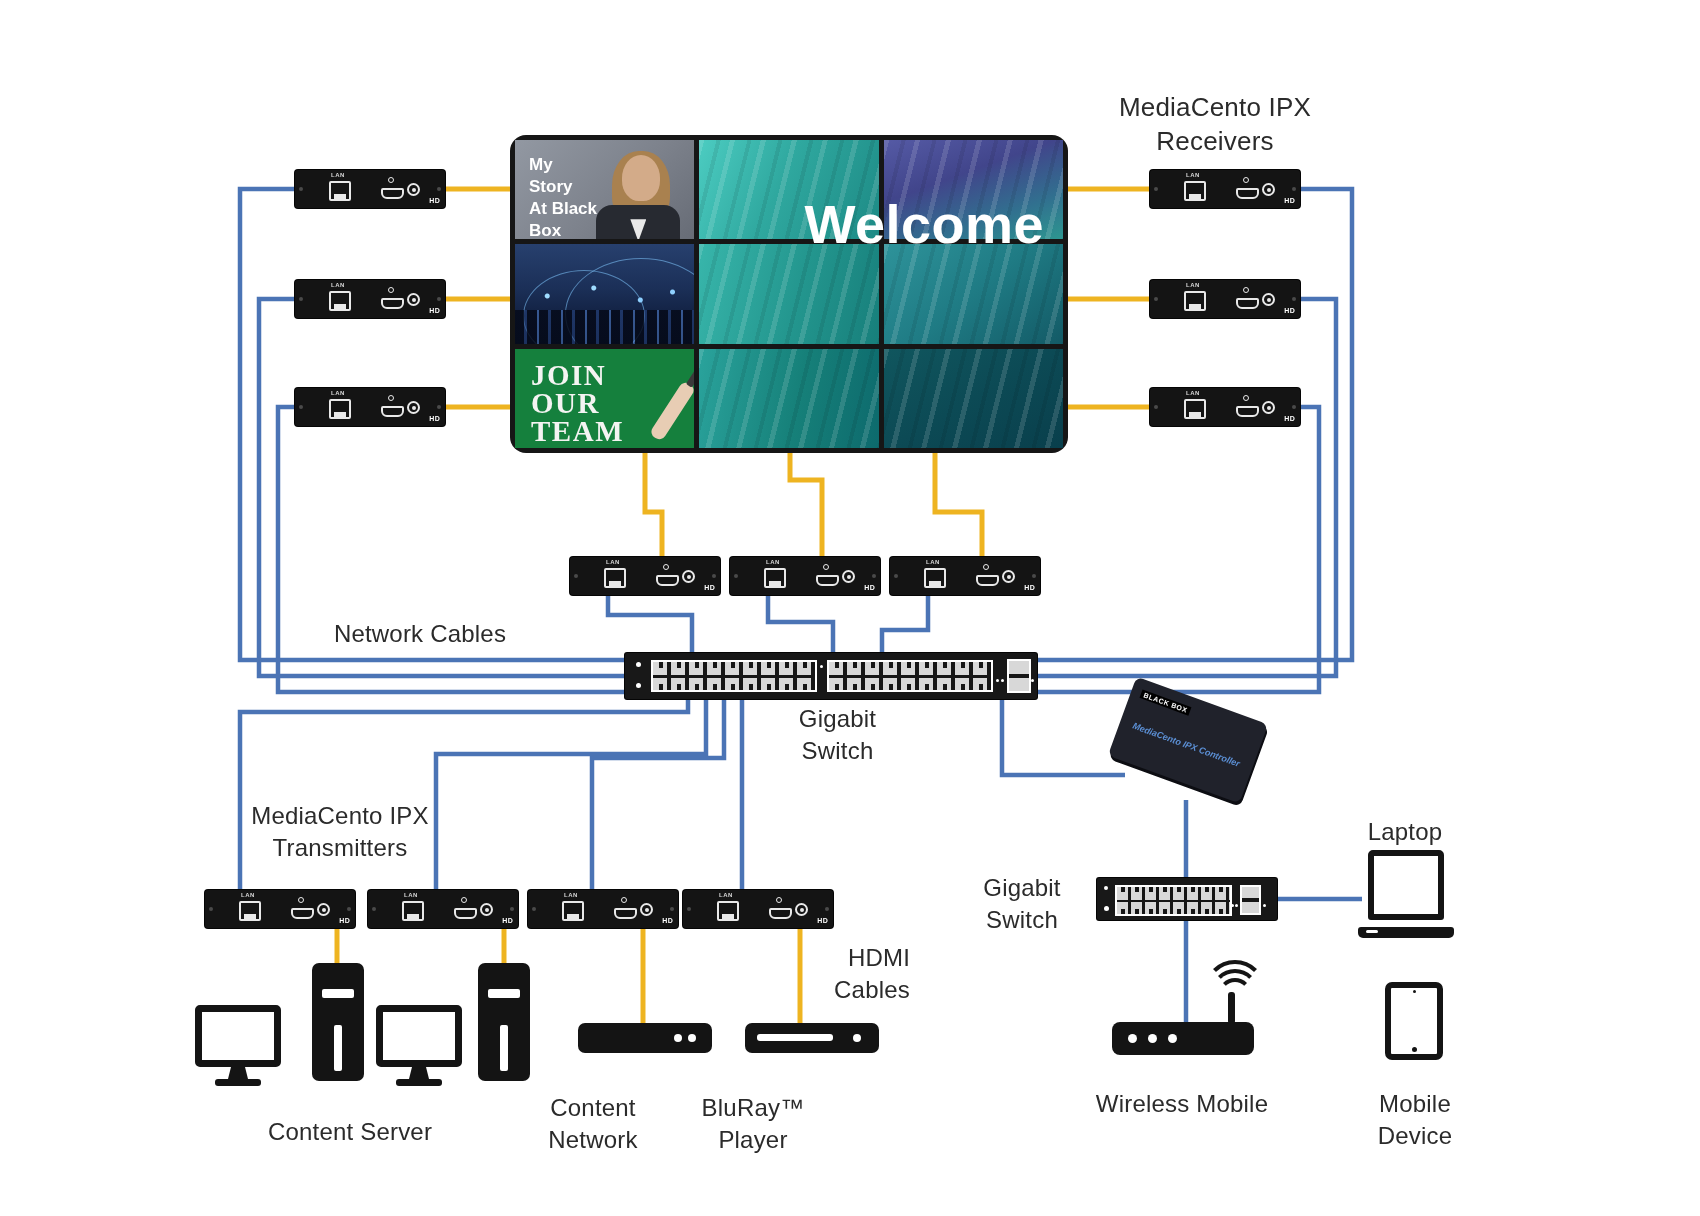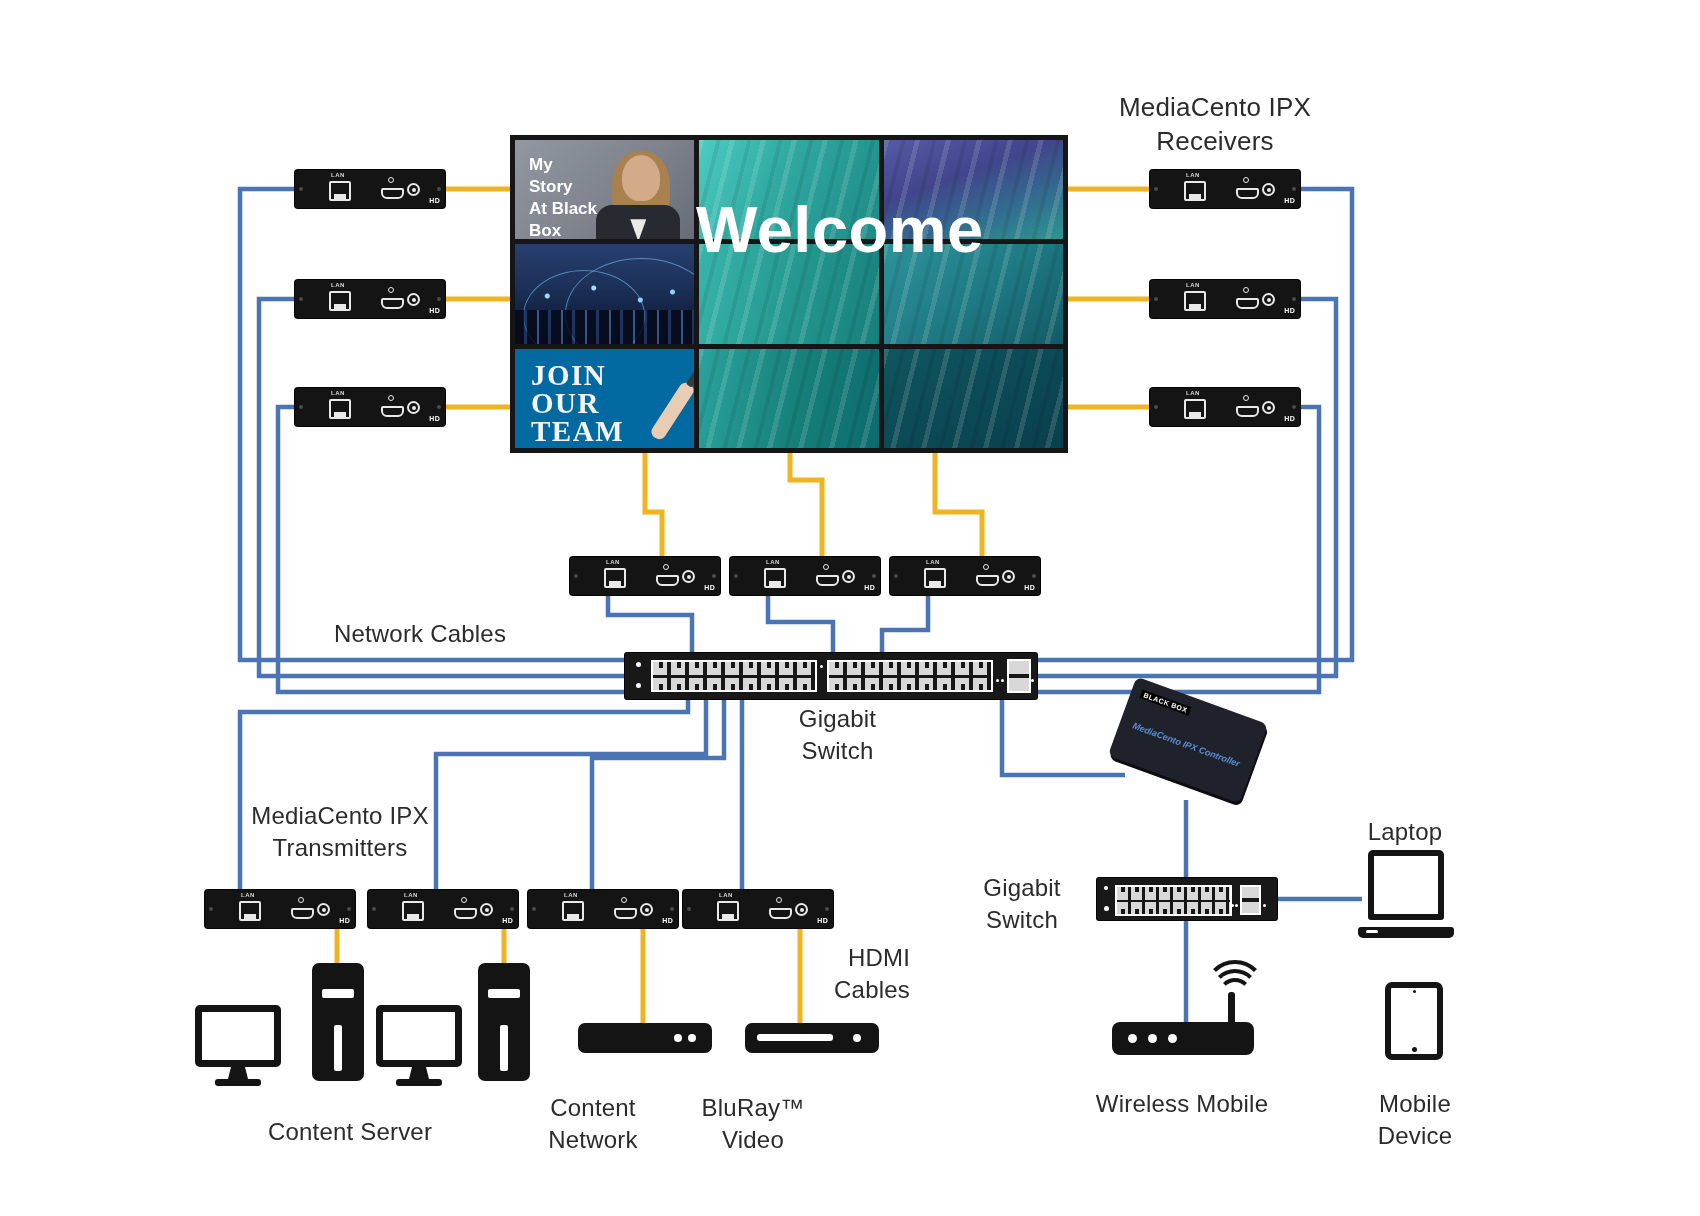--- a/index.html
+++ b/index.html
@@ -9,46 +9,46 @@
   }
   
   .lbl{position:absolute;white-space:pre-line;text-align:center;
        color:#2b2b2b;font-size:24px;line-height:1.32;font-weight:500;letter-spacing:.2px;}
   .lbl.title{font-size:27px;}
   
   #cables{position:absolute;left:0;top:0;pointer-events:none;}
   
   .wall{position:absolute;left:510px;top:135px;width:558px;height:318px;
         background:#161616;padding:5px;box-sizing:border-box;
-        display:grid;grid-template-columns:repeat(3,1fr);grid-template-rows:repeat(3,1fr);gap:5px;}
+        display:grid;grid-template-columns:repeat(3,1fr);grid-template-rows:repeat(3,1fr);gap:5px;border-radius:16px;}
   .tile{position:relative;overflow:hidden;}
   .streaks{position:absolute;inset:0;
     background:repeating-linear-gradient(104deg, rgba(255,255,255,.13) 0 5px, rgba(0,0,0,0) 5px 17px, rgba(0,0,0,.08) 17px 21px, rgba(0,0,0,0) 21px 30px);}
   .t00{background:linear-gradient(135deg,#9298a2 0%,#7d828c 55%,#676c76 100%);}
   .t01{background:linear-gradient(115deg,#4cccc1 0%,#2fa89f 45%,#1d8a85 100%);}
   .t02{background:linear-gradient(160deg,#555aa5 0%,#41458b 38%,#31708f 72%,#2d9690 100%);}
   .t10{background:
      radial-gradient(circle 2px at 18% 52%, #9fdcff 0 2px, rgba(0,0,0,0) 3px),
      radial-gradient(circle 2px at 44% 44%, #9fdcff 0 2px, rgba(0,0,0,0) 3px),
      radial-gradient(circle 2px at 70% 56%, #8fd0ff 0 2px, rgba(0,0,0,0) 3px),
      radial-gradient(circle 2px at 88% 48%, #8fd0ff 0 2px, rgba(0,0,0,0) 3px),
      linear-gradient(to bottom,#27406e 0%,#1b2f57 45%,#122142 72%,#0b1630 100%);}
   .t10 .city{position:absolute;left:0;right:0;bottom:0;height:34%;
      background:repeating-linear-gradient(90deg, rgba(5,10,25,.85) 0 9px, rgba(40,70,130,.55) 9px 12px, rgba(5,10,25,.85) 12px 22px, rgba(90,140,220,.5) 22px 24px);}
   .t10 .arc1,.t10 .arc2{position:absolute;border:1.5px solid rgba(130,200,255,.55);border-radius:50%;}
   .t10 .arc1{width:120px;height:90px;left:8px;top:26px;}
   .t10 .arc2{width:150px;height:110px;left:50px;top:14px;}
   .t11{background:linear-gradient(105deg,#38b6ab 0%,#23968e 55%,#177f7b 100%);}
   .t12{background:linear-gradient(140deg,#2e939a 0%,#1f7b84 50%,#135a66 100%);}
-  .t20{background:#0369a1;}
+  .t20{background:#15803d;}
   .t21{background:linear-gradient(100deg,#2aa39c 0%,#168079 55%,#0d6a6d 100%);}
   .t22{background:linear-gradient(150deg,#10565e 0%,#0c4a55 50%,#093f4c 100%);}
   .mystory{position:absolute;left:14px;top:14px;color:#ffffff;font-size:17px;font-weight:600;line-height:1.3;white-space:pre-line;z-index:3;}
-  .welcome{position:absolute;left:186px;top:62px;width:348px;text-align:left;color:#ffffff;
-           font-size:65px;font-weight:600;line-height:1;z-index:3;letter-spacing:.5px;}
+  .welcome{position:absolute;left:186px;top:62px;width:348px;text-align:right;color:#ffffff;
+           font-size:54px;font-weight:600;line-height:1;z-index:3;letter-spacing:.5px;}
   .jointeam{position:absolute;left:16px;top:12px;color:#f4f4f2;font-size:29px;font-weight:800;
             line-height:.98;letter-spacing:1.5px;white-space:pre-line;z-index:3;
             font-family:"Liberation Serif", serif;}
   .portrait{position:absolute;right:6px;bottom:0;width:100px;height:92px;}
   .portrait .hair{position:absolute;right:18px;top:4px;width:58px;height:74px;background:#a9814f;border-radius:46% 46% 38% 38%;}
   .portrait .head{position:absolute;right:28px;top:8px;width:38px;height:46px;background:#d3ab89;border-radius:50% 50% 44% 44%;}
   .portrait .body{position:absolute;right:8px;bottom:-4px;width:84px;height:38px;background:#272a31;border-radius:16px 16px 0 0;}
   .portrait .shirt{position:absolute;right:42px;bottom:-2px;width:16px;height:22px;background:#e9e9e9;clip-path:polygon(50% 100%,0 0,100% 0);}
   .hand{position:absolute;right:14px;top:30px;width:15px;height:64px;background:#e8cdb4;border-radius:7px;transform:rotate(33deg);z-index:2;}
   .hand .pen{position:absolute;left:4px;top:-14px;width:7px;height:16px;background:#3a3a3a;border-radius:2px;}
@@ -164,21 +164,21 @@
 Switch</div>
   <div class="lbl" style="left:952px;top:872px;width:140px;">Gigabit
 Switch</div>
   <div class="lbl" style="left:1340px;top:816px;width:130px;">Laptop</div>
   <div class="lbl" style="left:800px;top:942px;width:110px;text-align:right;">HDMI
 Cables</div>
   <div class="lbl" style="left:250px;top:1116px;width:200px;">Content Server</div>
   <div class="lbl" style="left:538px;top:1092px;width:110px;">Content
 Network</div>
   <div class="lbl" style="left:698px;top:1092px;width:110px;">BluRay™
-Video</div>
+Player</div>
   <div class="lbl" style="left:1092px;top:1088px;width:180px;">Wireless Mobile</div>
   <div class="lbl" style="left:1360px;top:1088px;width:110px;">Mobile
 Device</div>
 
   <div class="wall">
     <div class="tile t00">
       <div class="portrait">
         <div class="hair"></div>
         <div class="head"></div>
         <div class="body"></div>

